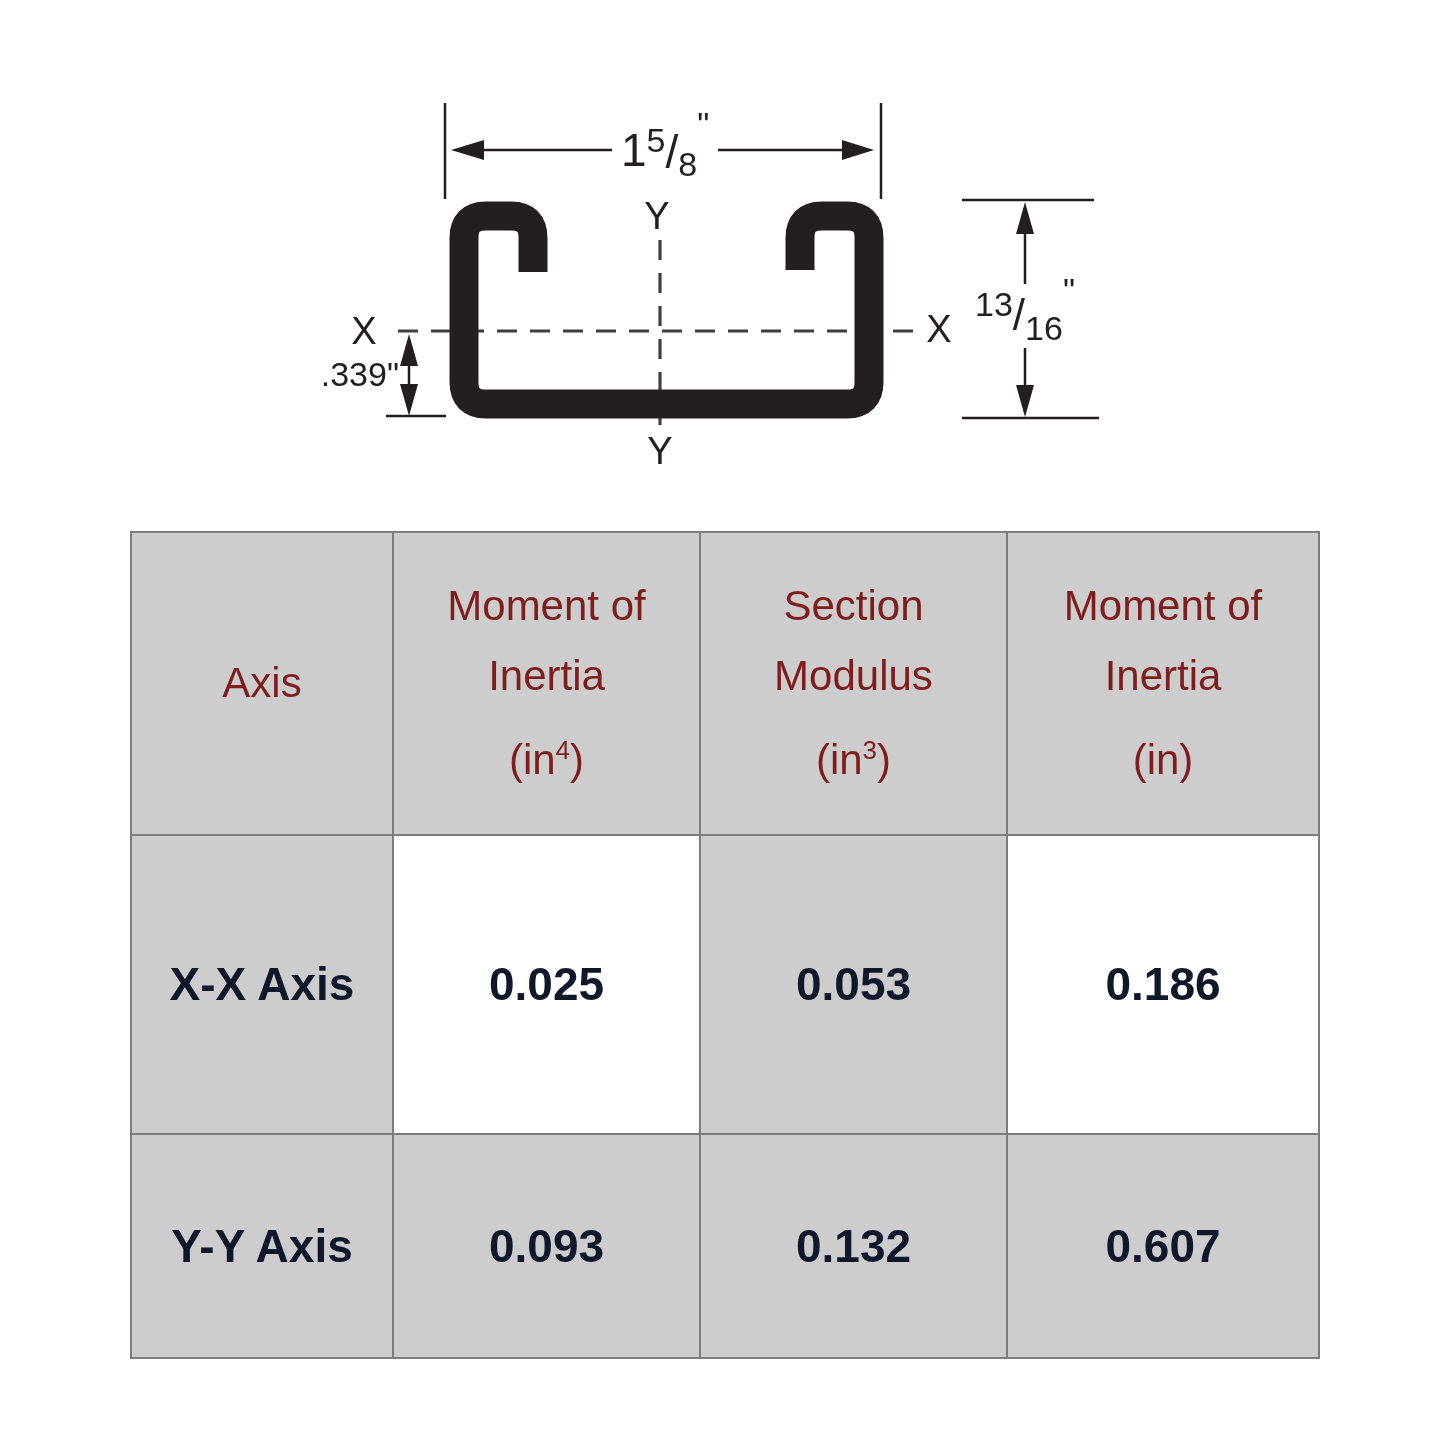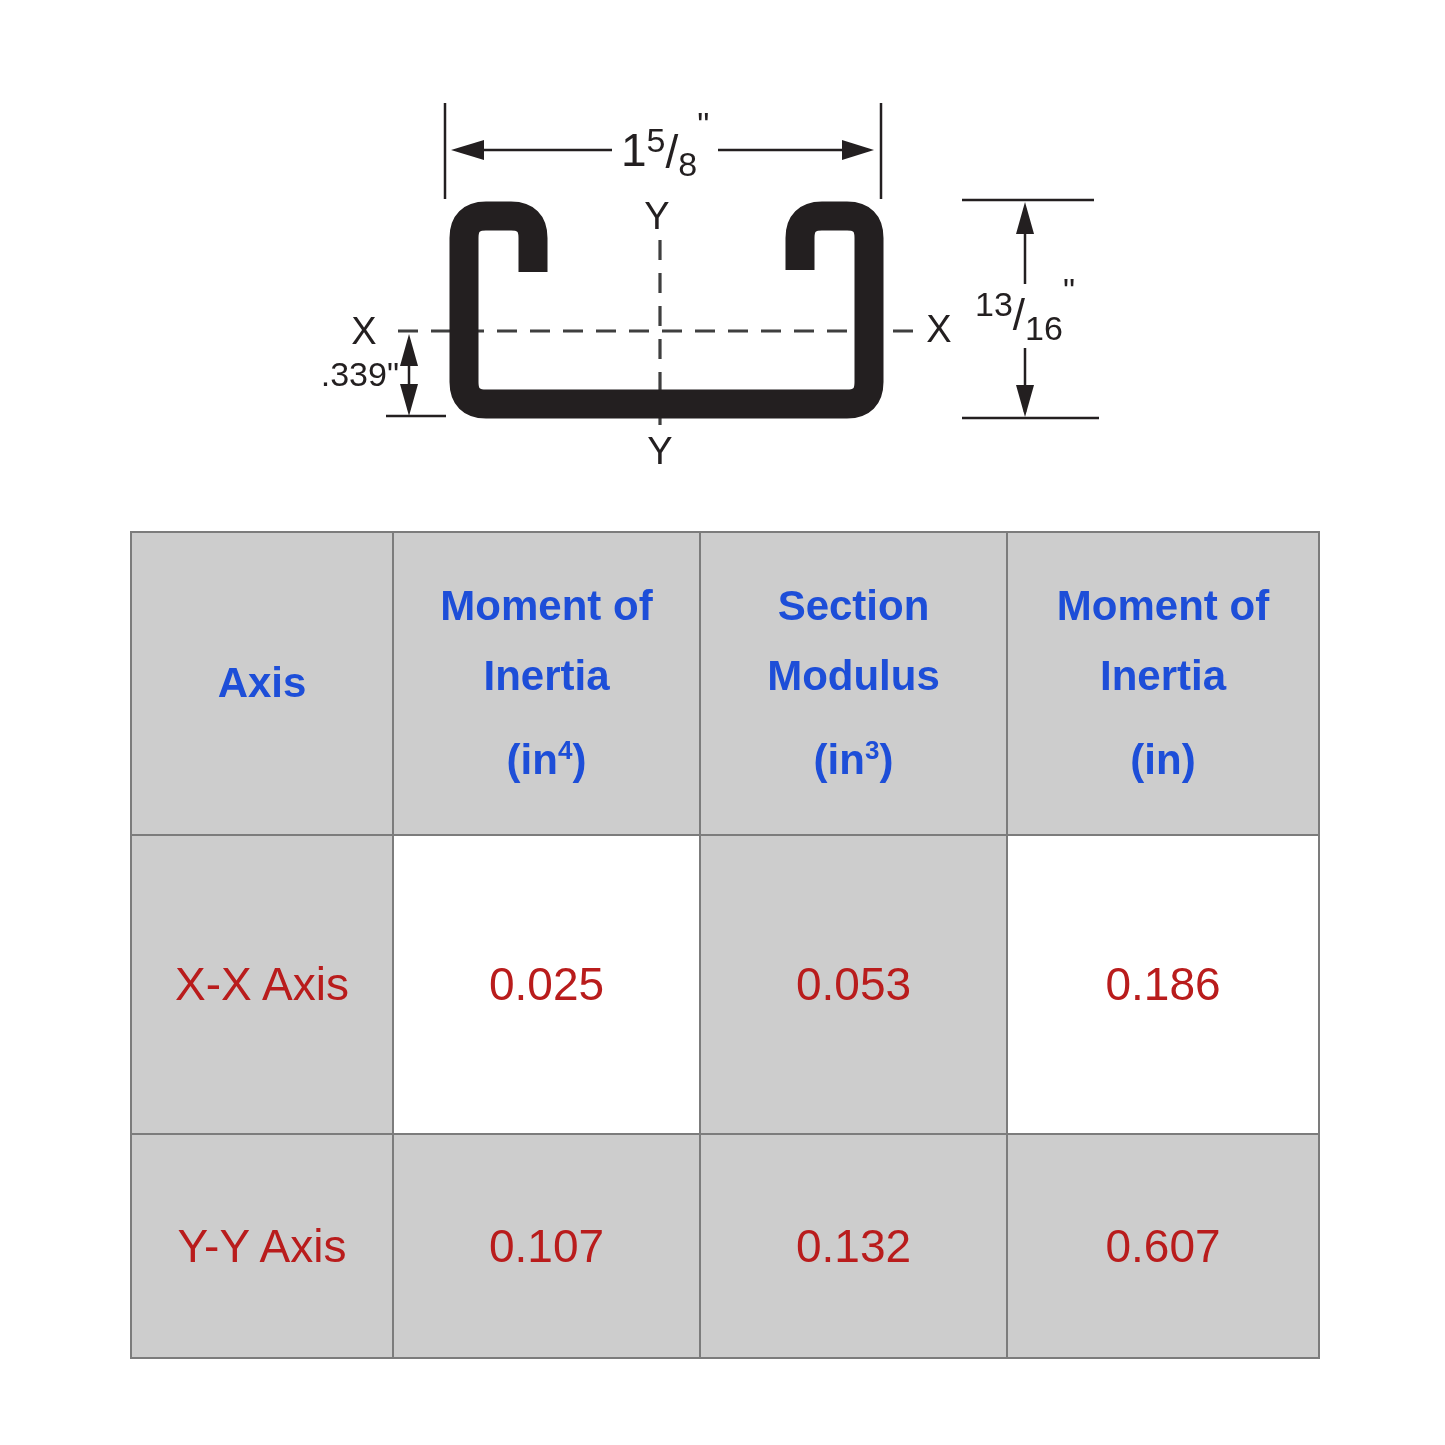--- a/index.html
+++ b/index.html
@@ -13,24 +13,24 @@
   table.props{
     position:absolute;left:130px;top:531px;width:1190px;height:828px;
     border-collapse:collapse;table-layout:fixed;
   }
   table.props th, table.props td{
     border:2px solid #7c7c7c;text-align:center;vertical-align:middle;padding:0;
   }
   .gray{background:#cdcdcd;}
   .white{background:#ffffff;}
   th{font-weight:bold;}
-  .th-line{font-size:42px;font-weight:bold;line-height:70px;color:#1d4ed8;}
+  .th-line{font-size:42px;font-weight:normal;line-height:70px;color:#7f1d1d;}
   .th-unit{margin-top:14px;text-align:center;}
   .th-unit sup{font-size:26px;vertical-align:super;line-height:0;}
-  td.val, td.axis{font-size:46px;font-weight:normal;color:#b91c1c;}
+  td.val, td.axis{font-size:46px;font-weight:bold;color:#0f172a;}
   tr.hdr{height:276px;}
   tr.r1{height:273px;}
   tr.r2{height:204px;}
 </style>
 </head>
 <body>
 
 <div class="stage">
 
   <svg width="1445" height="520" viewBox="0 0 1445 520">
@@ -108,19 +108,19 @@
       </th>
     </tr>
     <tr class="r1">
       <td class="gray axis">X-X Axis</td>
       <td class="white val">0.025</td>
       <td class="gray val">0.053</td>
       <td class="white val">0.186</td>
     </tr>
     <tr class="r2">
       <td class="gray axis">Y-Y Axis</td>
-      <td class="gray val">0.107</td>
+      <td class="gray val">0.093</td>
       <td class="gray val">0.132</td>
       <td class="gray val">0.607</td>
     </tr>
   </tbody>
     </table>
 </div>
 
 </body></html>

